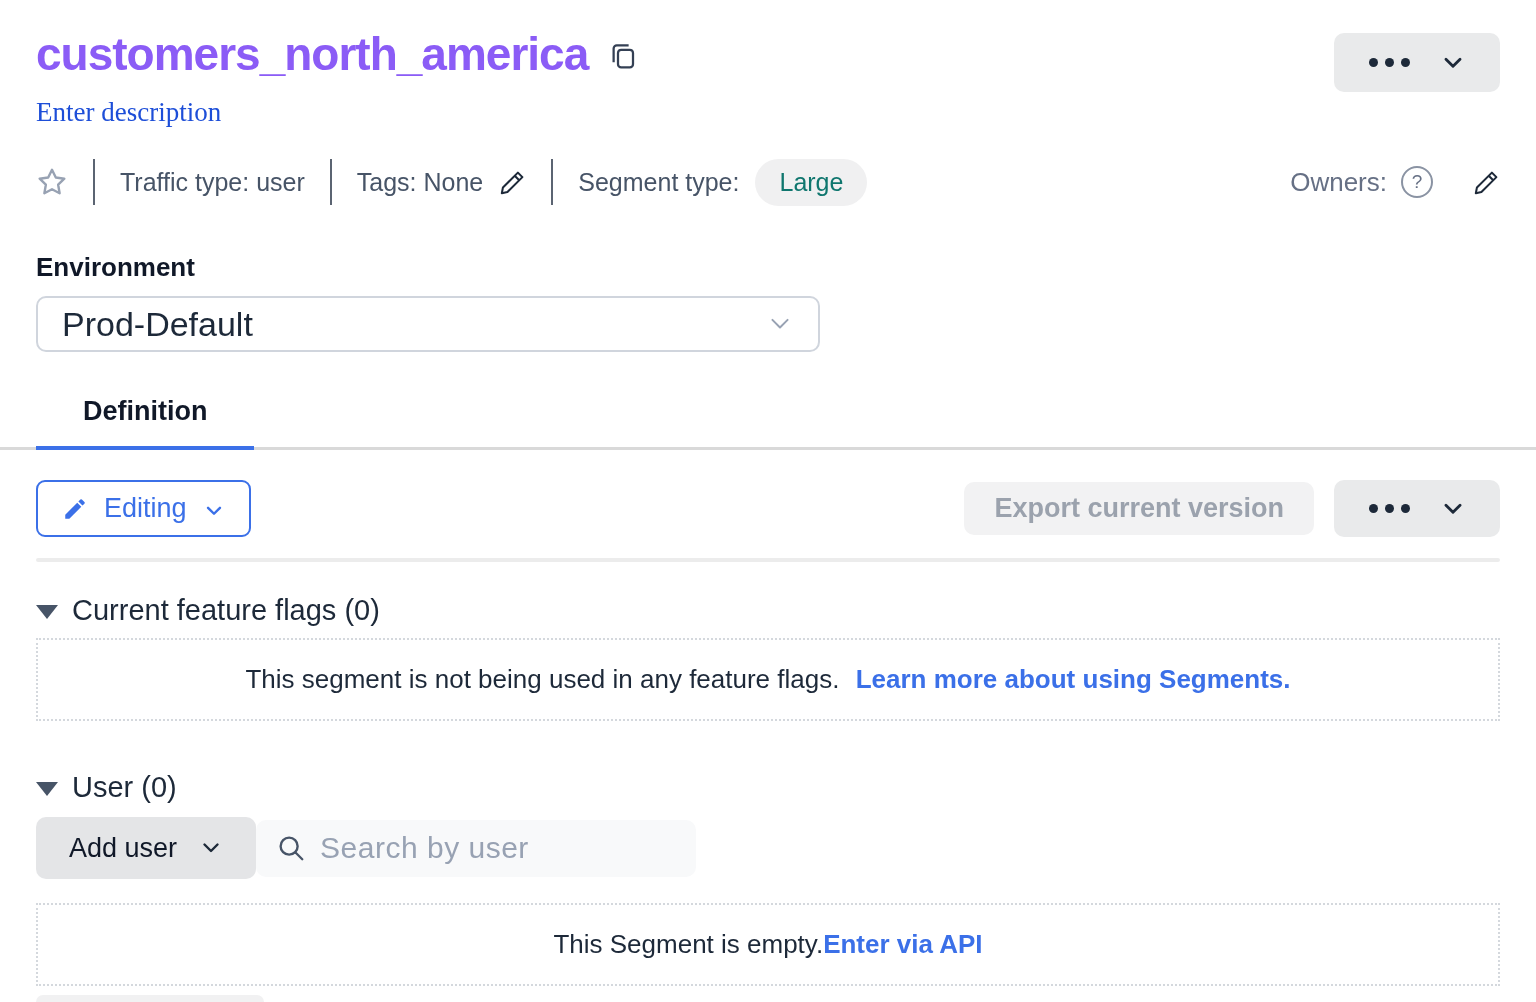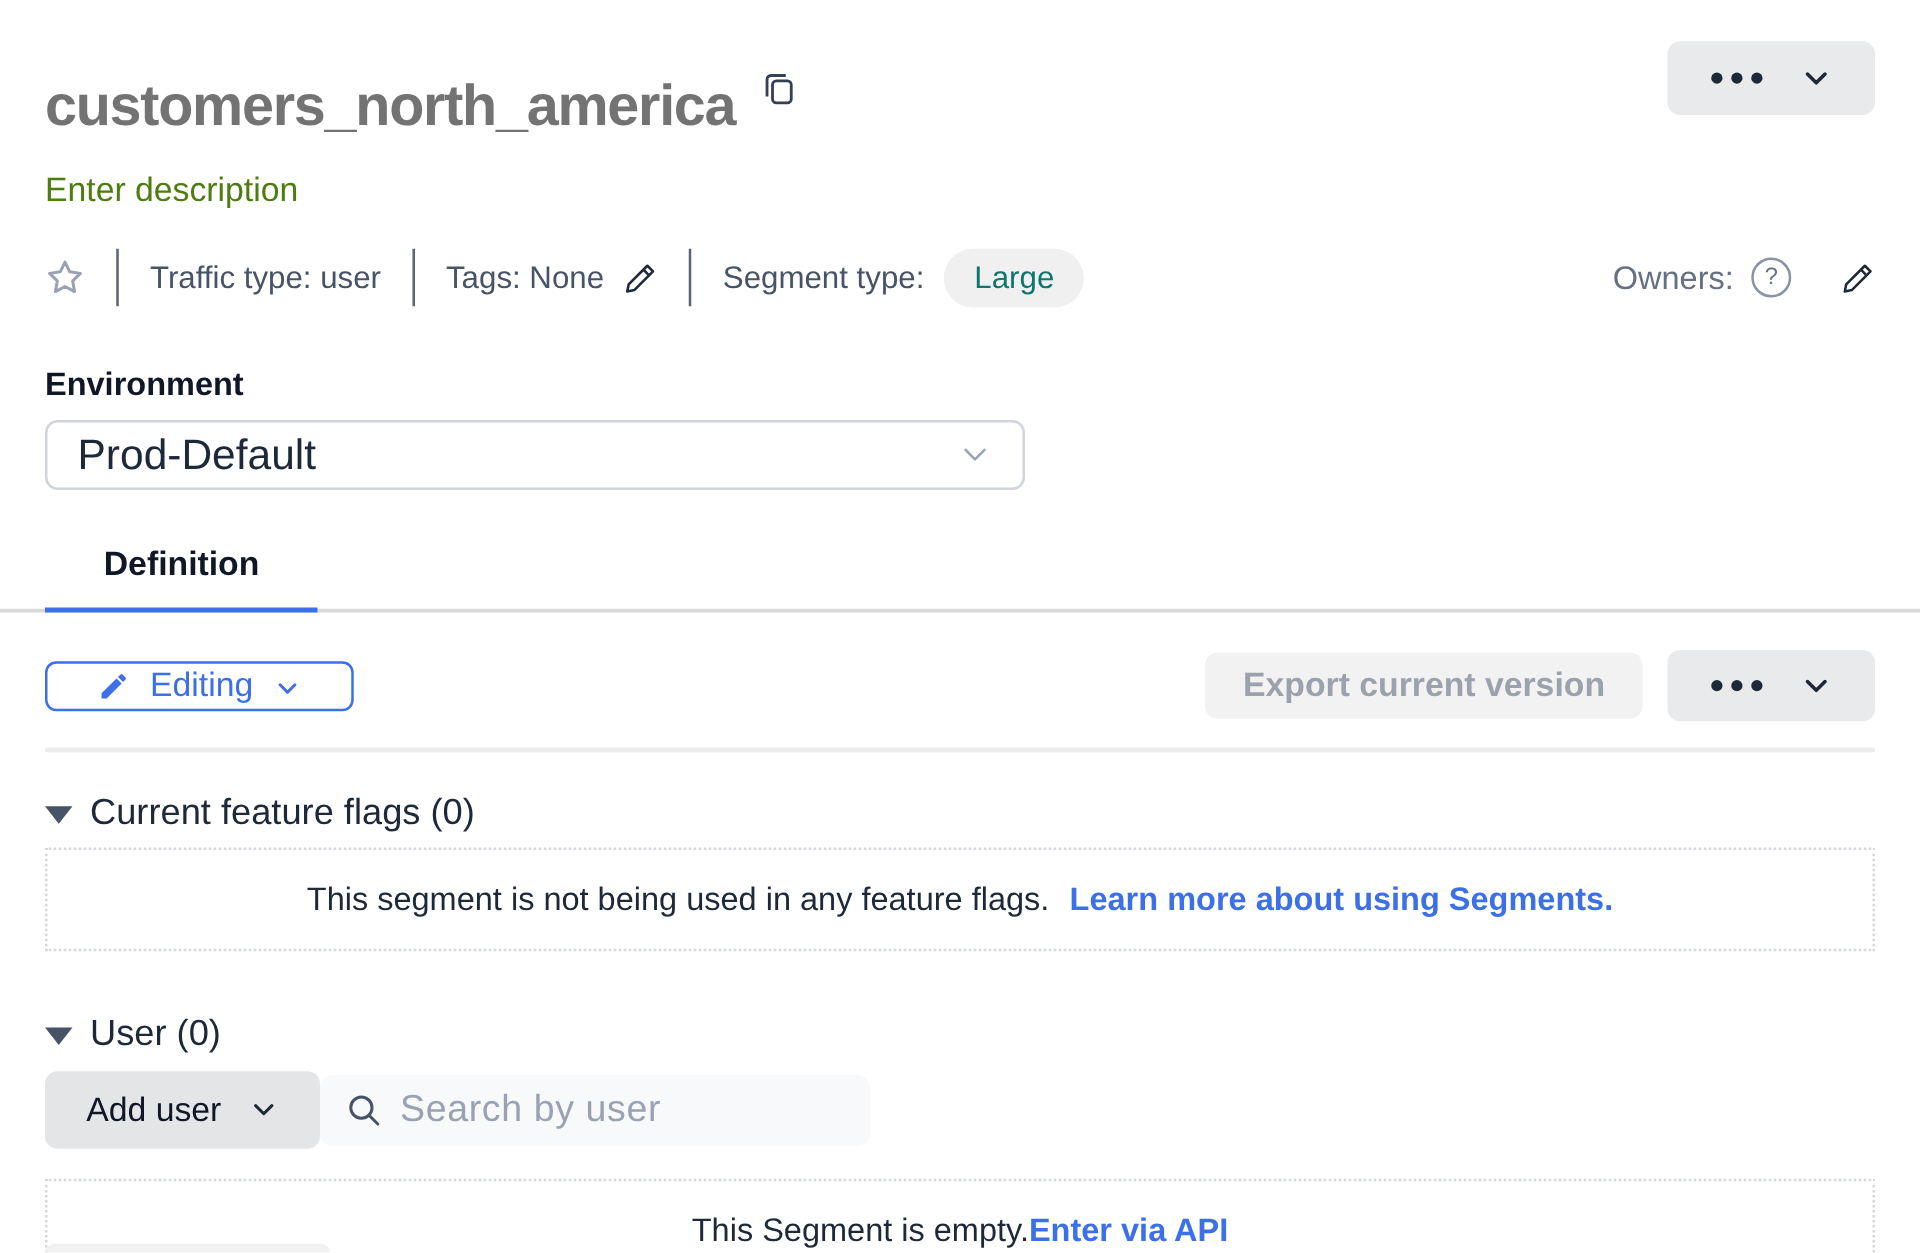--- a/index.html
+++ b/index.html
@@ -7,36 +7,36 @@
   body {
     font-family: "Liberation Sans", "DejaVu Sans", sans-serif;
     color: #101828;
     position: relative;
   }
   .page { padding: 0 36px; }
 
   
   .title-row { margin-top: 28px; display: flex; align-items: center; gap: 20px; }
   .page-title {
-    font-size: 46px; font-weight: 700; letter-spacing: -1px; color: #737373; line-height: 52px; margin-top: 30px;
+    font-size: 46px; font-weight: 700; letter-spacing: -1px; color: #8b5cf6; line-height: 52px;
   }
   .copy-icon { width: 30px; height: 34px; color: #344054; margin-top: 4px; cursor: pointer; }
   .copy-icon svg { width: 100%; height: 100%; }
 
   .more-btn {
     position: absolute; top: 33px; right: 36px;
     width: 166px; height: 59px; background: #e9eaeb; border: none; border-radius: 10px;
     display: flex; align-items: center; justify-content: center; gap: 30px; cursor: pointer;
   }
   .dots { display: flex; gap: 7px; }
   .dots i { width: 9px; height: 9px; border-radius: 50%; background: #1d2939; display: block; }
   .chev { width: 26px; height: 26px; color: #1d2939; }
   .chev svg { width: 100%; height: 100%; }
 
-  .description { margin-top: 26px; font-size: 27px; color: #4d7c0f; line-height: 32px; }
+  .description { margin-top: 16px; font-size: 27px; color: #1d4ed8; line-height: 32px; font-family: Liberation Serif, serif; }
 
   
   .meta-row { margin-top: 30px; display: flex; align-items: center; height: 48px; }
   .star-icon { width: 32px; height: 32px; color: #98a2b3; cursor: pointer; }
   .star-icon svg { width: 100%; height: 100%; }
   .vdiv { width: 2px; height: 46px; background: #5b6472; margin: 0 25px; }
   .meta-text { font-size: 25px; color: #475467; white-space: nowrap; }
   .pencil-icon { width: 27px; height: 27px; color: #1d2939; margin-left: 16px; cursor: pointer; }
   .pencil-icon svg { width: 100%; height: 100%; }
   .pill {
@@ -75,23 +75,23 @@
     position: relative; cursor: pointer; white-space: nowrap;
   }
   .tab.active { color: #101828; font-weight: 700; }
   .tab.active::after {
     content: ""; position: absolute; left: 0; right: 0; bottom: -3px; height: 4px; background: #3b70e8;
   }
 
   
   .toolbar { margin-top: 30px; display: flex; align-items: center; justify-content: space-between; }
   .editing-btn {
-    height: 40px; border: 2px solid #3b70e8; border-radius: 9px; background: #ffffff;
+    height: 57px; border: 2px solid #3b70e8; border-radius: 9px; background: #ffffff;
     color: #3b70e8; font-size: 27px; font-weight: 500; font-family: inherit;
-    display: inline-flex; align-items: center; gap: 16px; padding: 0 40px; cursor: pointer;
+    display: inline-flex; align-items: center; gap: 16px; padding: 0 24px; cursor: pointer;
   }
   .editing-btn .pencil-fill { width: 26px; height: 26px; }
   .editing-btn .pencil-fill svg { width: 100%; height: 100%; fill: #3b70e8; }
   .editing-btn .chev { width: 22px; height: 22px; color: #3b70e8; }
   .toolbar-right { display: flex; align-items: center; gap: 20px; }
   .export-btn {
     height: 53px; background: #f2f2f3; border: none; border-radius: 10px;
     color: #9ba2ad; font-size: 27px; font-weight: 700; font-family: inherit;
     padding: 0 30px; cursor: default;
   }

